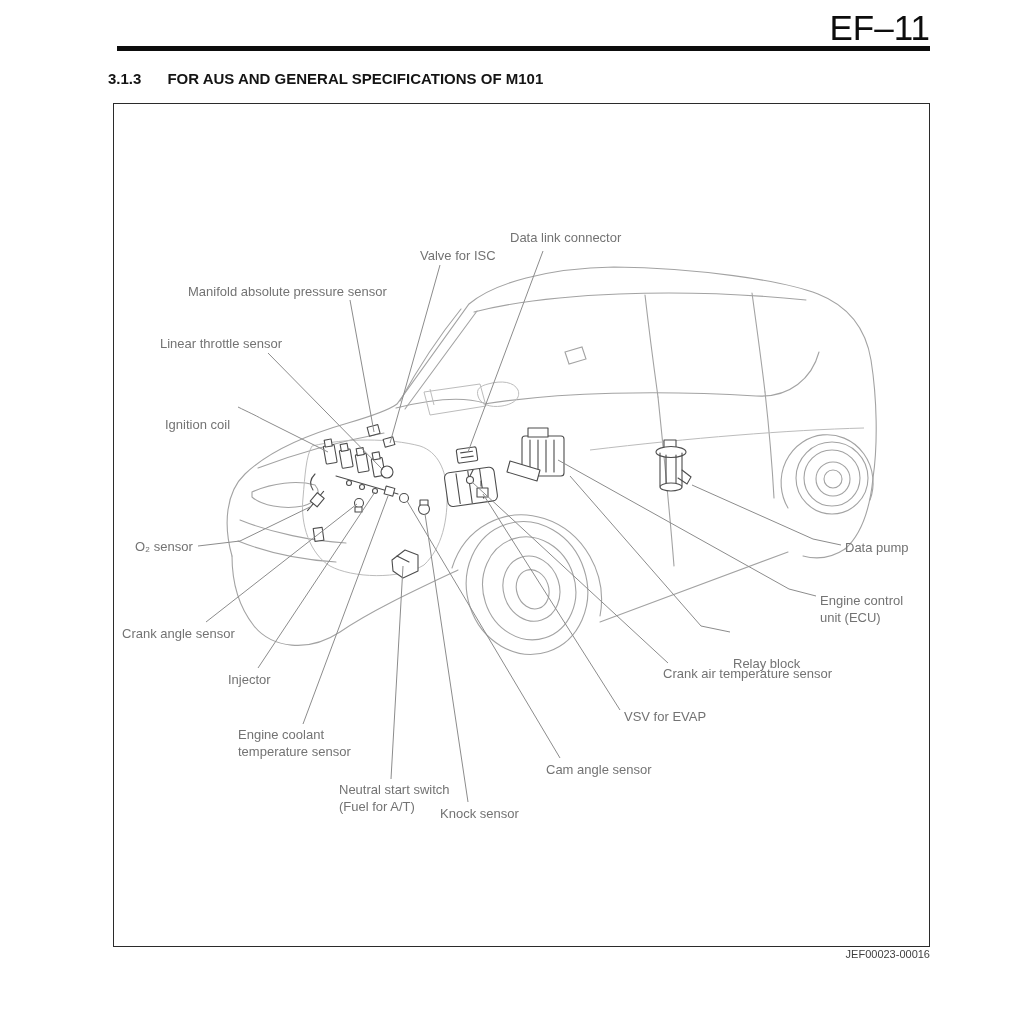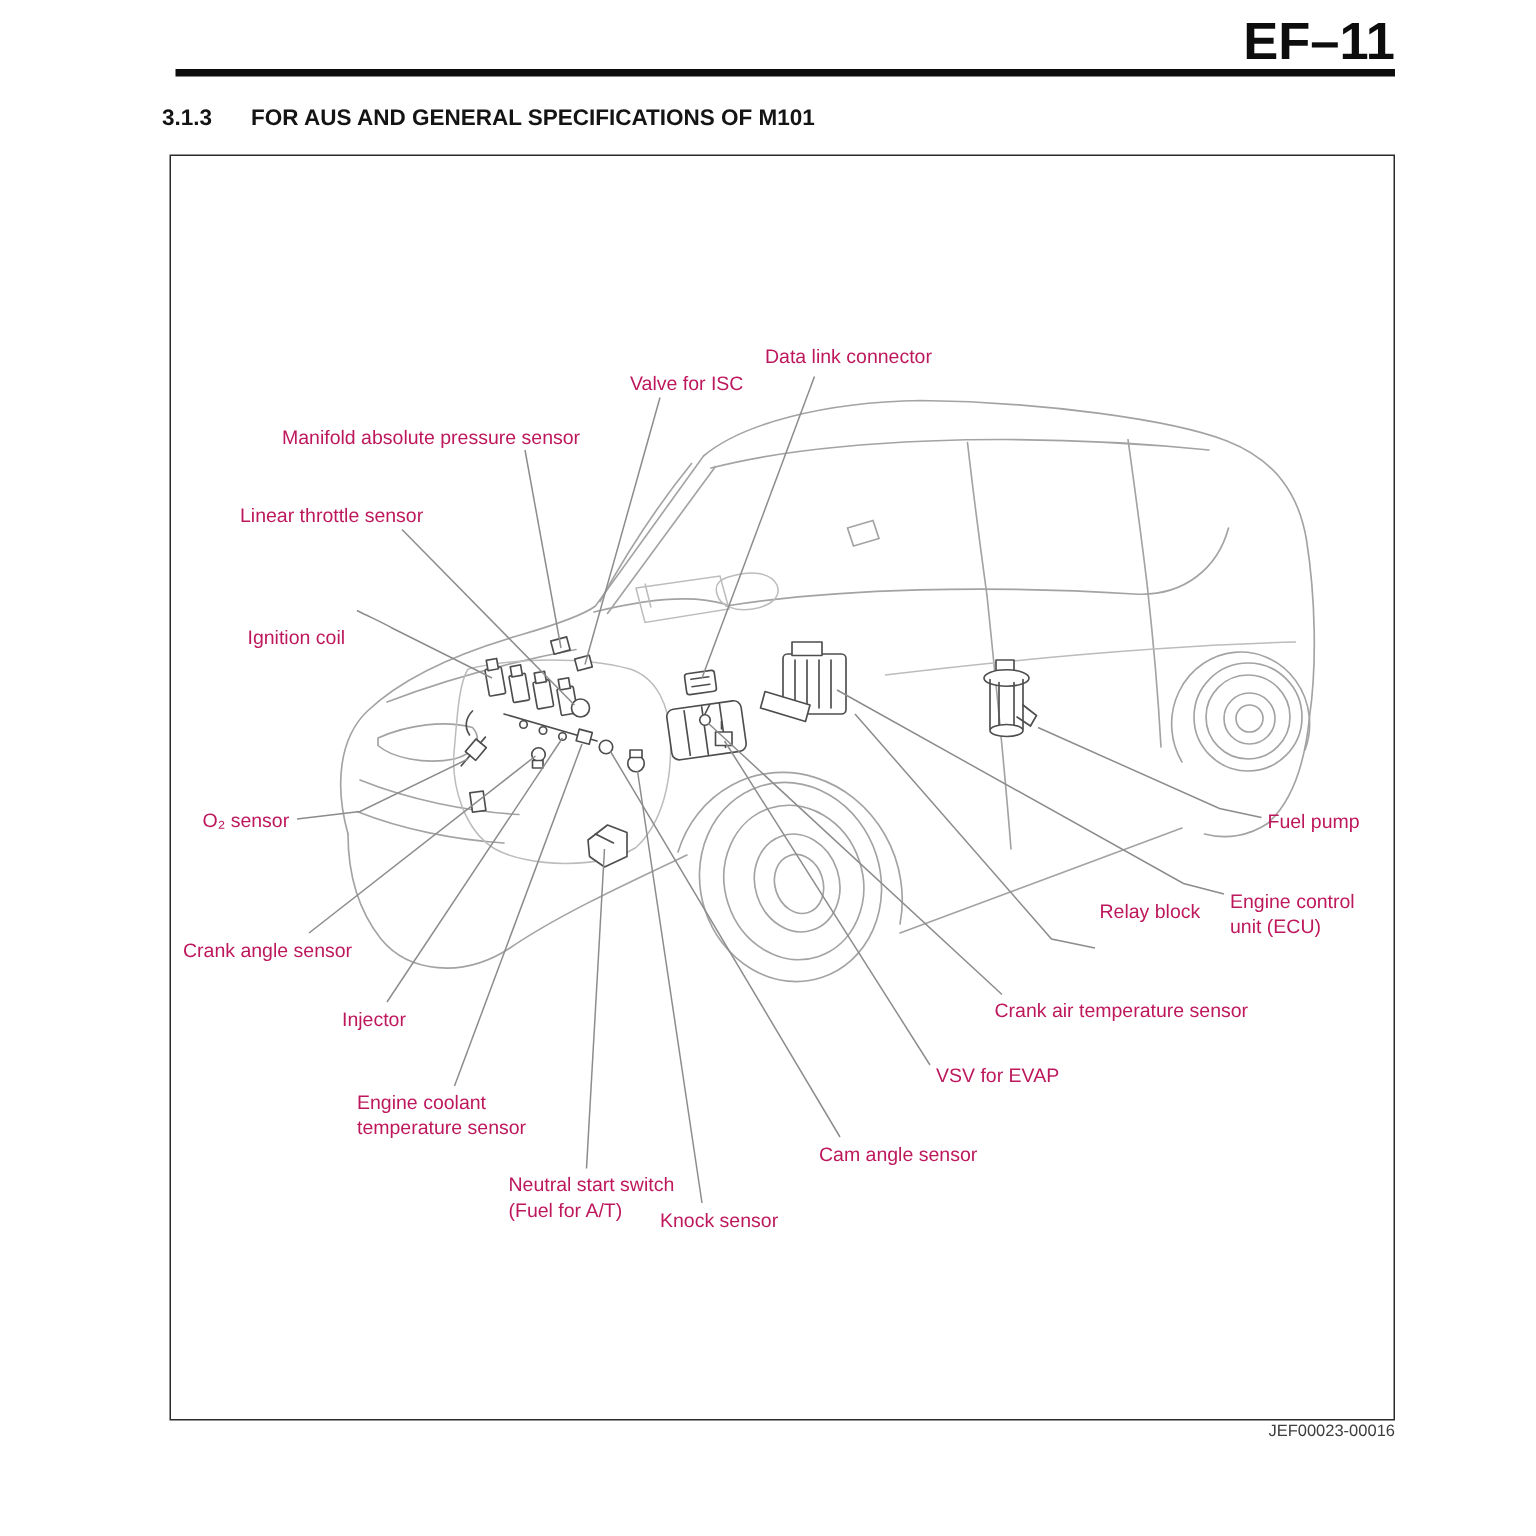--- a/index.html
+++ b/index.html
@@ -6,21 +6,21 @@
   .page{
     position:relative;
     width:1024px;height:1024px;
     background:#ffffff;
     font-family:"Liberation Sans", sans-serif;
     overflow:hidden;
   }
   .page-code{
     position:absolute;
     top:8px;right:94px;
-    font-size:35px;font-weight:bold;
+    font-size:35px;font-weight:normal;
     letter-spacing:0px;color:#0d0d0d;text-align:right;
   }
   .header-rule{
     position:absolute;
     left:117px;top:46px;width:813px;height:5px;
     background:#0d0d0d;
   }
   .section-title{
     position:absolute;
     left:108px;top:70px;
@@ -31,21 +31,21 @@
   .figure-frame{
     position:absolute;
     left:113px;top:103px;width:817px;height:844px;
     border:1.5px solid #2b2b2b;
     box-sizing:border-box;
     background:#ffffff;
   }
   .diagram-svg{position:absolute;left:0;top:0;width:1024px;height:1024px;}
   .callout-label{
     position:absolute;
-    font-size:13px;line-height:17px;color:#be185d;
+    font-size:13px;line-height:17px;color:#737373;
     white-space:pre-line;
   }
   .figure-code{
     position:absolute;
     right:94px;top:948px;
     font-size:11px;color:#3f3f3f;
   }
   svg .body-line{stroke:#a3a3a3;stroke-width:1.1;fill:none;stroke-linecap:round;}
   svg .faint-line{stroke:#bcbcbc;stroke-width:1;fill:none;}
   svg .comp-line{stroke:#4d4d4d;stroke-width:1.1;fill:#ffffff;stroke-linejoin:round;}
@@ -230,20 +230,20 @@
   <div class="callout-label" style="left:122px;top:625px">Crank angle sensor</div>
   <div class="callout-label" style="left:228px;top:671px">Injector</div>
   <div class="callout-label" style="left:238px;top:726px">Engine coolant
 temperature sensor</div>
   <div class="callout-label" style="left:339px;top:781px">Neutral start switch
 (Fuel for A/T)</div>
   <div class="callout-label" style="left:440px;top:805px">Knock sensor</div>
   <div class="callout-label" style="left:546px;top:761px">Cam angle sensor</div>
   <div class="callout-label" style="left:624px;top:708px">VSV for EVAP</div>
   <div class="callout-label" style="left:663px;top:665px">Crank air temperature sensor</div>
-  <div class="callout-label" style="left:733px;top:599px">Relay block</div>
+  <div class="callout-label" style="left:733px;top:655px">Relay block</div>
   <div class="callout-label" style="left:820px;top:592px">Engine control
 unit (ECU)</div>
-  <div class="callout-label" style="left:845px;top:539px">Fuel pump</div>
+  <div class="callout-label" style="left:845px;top:539px">Data pump</div>
 
   <div class="figure-code">JEF00023-00016</div>
 
 </div>
 
 </body></html>

